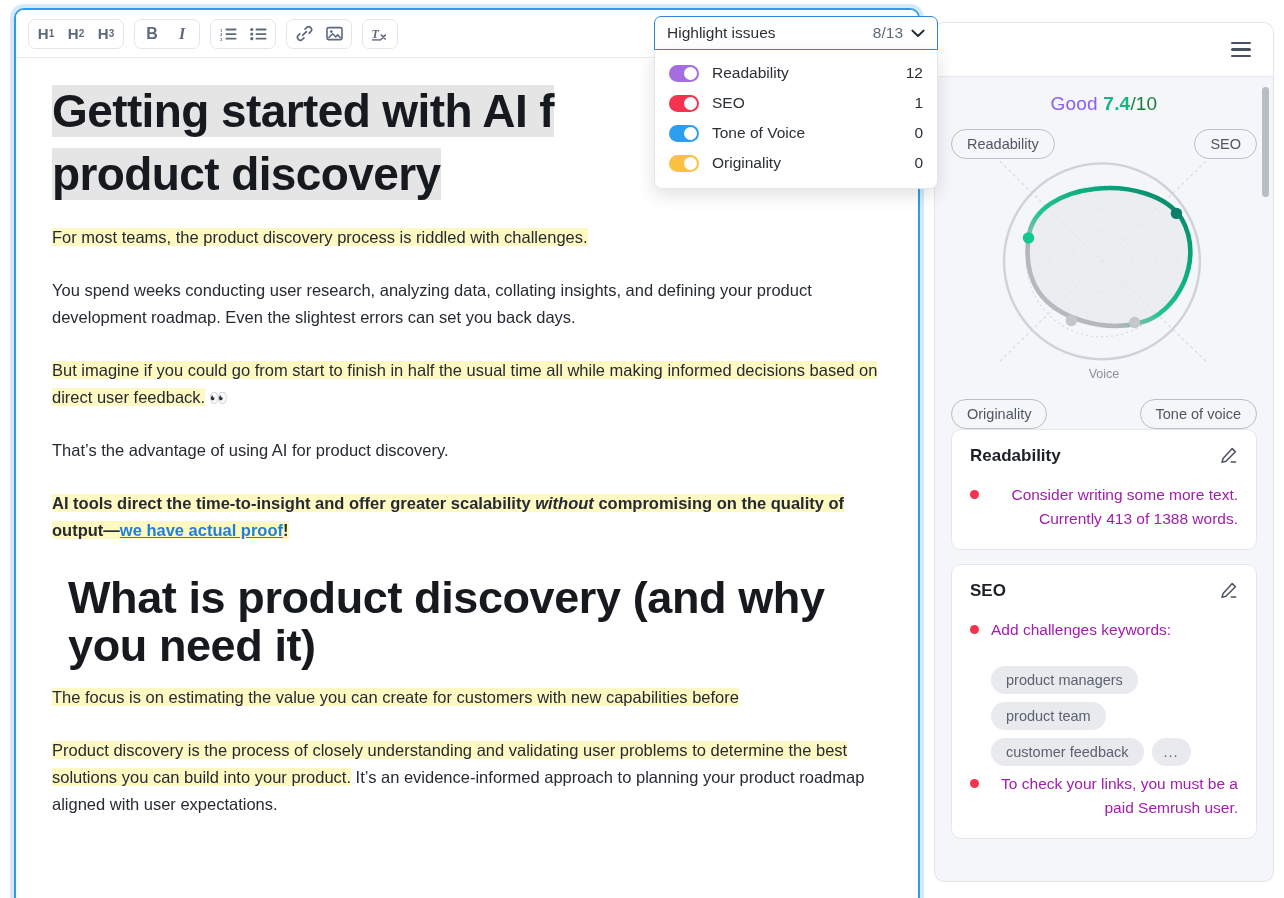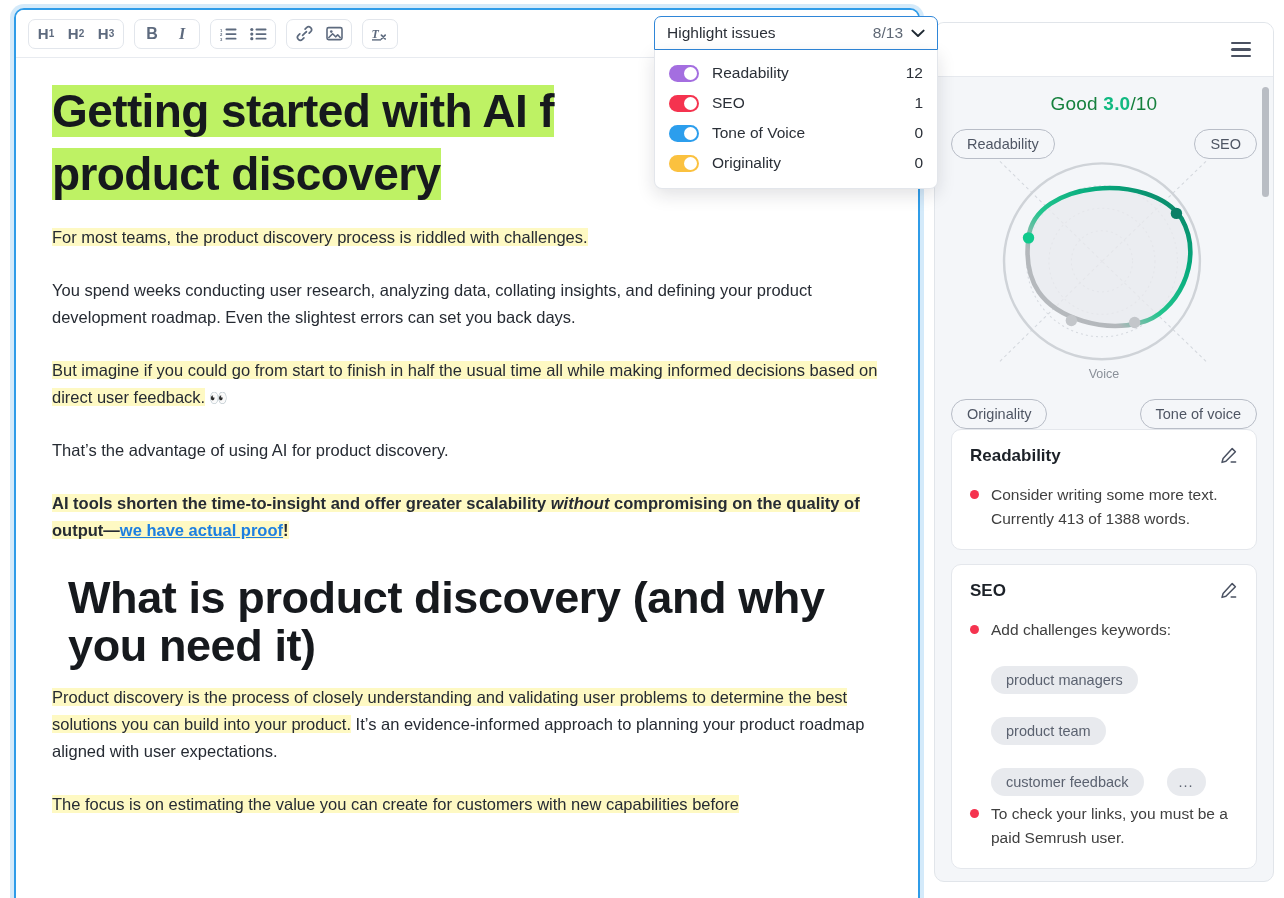--- a/index.html
+++ b/index.html
@@ -73,21 +73,21 @@
   .doc h2 {
     font-size: 45px;
     line-height: 48px;
     font-weight: 800;
     letter-spacing: -.4px;
     color: #16191d;
     margin: 30px 16px 14px;
   }
   .doc p { margin-bottom: 26px; }
   .hl { background: #fef9c3; }
-  .hl-strong { background: #bef264; }
+  .hl-strong { background: #e5e5e5; }
   .lnk { color: #1d7fe0; }
   .emoji { font-size: 15px; }
 
   
   .sidebar {
     position: absolute;
     right: 10px; top: 22px;
     width: 340px; height: 860px;
     background: #f4f6f9;
     border: 1px solid #e1e5ea;
@@ -117,21 +117,21 @@
     width: 7px; height: 110px;
     background: #b9bdc4; border-radius: 4px;
   }
 
   .score {
     text-align: center;
     font-size: 19px;
     margin-bottom: 14px;
     letter-spacing: .2px;
   }
-  .score .good { color: #15803d; }
+  .score .good { color: #8b5cf6; }
   .score .val { color: #11b981; font-weight: 700; }
   .score .out { color: #15803d; }
 
   .radar-block { position: relative; height: 300px; }
   .pill-row { display: flex; justify-content: space-between; position: relative; z-index: 3; }
   .pill {
     border: 1px solid #b8bdc7;
     border-radius: 20px;
     color: #4f5664;
     font-size: 14.5px;
@@ -153,22 +153,22 @@
     border-radius: 10px;
     padding: 16px 18px 18px;
     margin-bottom: 14px;
   }
   .card-head { display: flex; align-items: flex-start; justify-content: space-between; margin-bottom: 14px; }
   .card-title { font-size: 17px; font-weight: 700; color: #1c2128; }
   .pencil { cursor: pointer; color: #4a5161; }
   .issue { display: flex; gap: 12px; margin-bottom: 14px; }
   .issue:last-child { margin-bottom: 0; }
   .dot { flex: 0 0 auto; width: 9px; height: 9px; border-radius: 50%; background: #f5334f; margin-top: 7px; }
-  .issue-txt { font-size: 15.5px; line-height: 24px; color: #404040; }
-  .kw-wrap { display: flex; flex-wrap: wrap; gap: 23px; margin: 24px 0 6px 21px; align-items: center; }
+  .issue-txt { font-size: 15.5px; line-height: 24px; color: #a21caf; text-align: right; }
+  .kw-wrap { display: flex; flex-wrap: wrap; gap: 8px; margin: 24px 0 6px 21px; align-items: center; }
   .kw {
     background: #e8eaee; color: #5b6270;
     border-radius: 16px; padding: 6px 15px;
     font-size: 14.5px; cursor: pointer;
   }
   .kw.more { padding: 6px 12px; letter-spacing: 1px; }
 
   
   .dd-wrap { position: absolute; left: 654px; top: 16px; width: 284px; z-index: 40; }
   .dd-toggle {
@@ -294,28 +294,28 @@
       </h1>
 
       <p><span class="hl">For most teams, the product discovery process is riddled with challenges.</span></p>
 
       <p>You spend weeks conducting user research, analyzing data, collating insights, and defining your product development roadmap. Even the slightest errors can set you back days.</p>
 
       <p><span class="hl">But imagine if you could go from start to finish in half the usual time all while making informed decisions based on direct user feedback.</span> <span class="emoji">👀</span></p>
 
       <p>That’s the advantage of using AI for product discovery.</p>
 
-      <p><strong class="hl"><span>AI tools shorten the time-to-insight and offer greater scalability </span><em>without</em><span> compromising on the quality of output—</span><a class="lnk" href="#">we have actual proof</a><span>!</span></strong></p>
+      <p><strong class="hl"><span>AI tools direct the time-to-insight and offer greater scalability </span><em>without</em><span> compromising on the quality of output—</span><a class="lnk" href="#">we have actual proof</a><span>!</span></strong></p>
 
 
       <h2>What is product discovery (and why you need it)</h2>
 
+      <p><span class="hl">The focus is on estimating the value you can create for customers with new capabilities before</span></p>
+
       <p><span class="hl">Product discovery is the process of closely understanding and validating user problems to determine the best solutions you can build into your product.</span><span> It’s an evidence-informed approach to planning your product roadmap aligned with user expectations.</span></p>
-
-      <p><span class="hl">The focus is on estimating the value you can create for customers with new capabilities before</span></p>
     </div>
   </div>
 
   <div class="dd-wrap">
     <div class="dd-toggle">
       <span>Highlight issues</span>
       <span class="dd-count">8/13</span>
       <span class="chev">
         <svg width="14" height="9" viewBox="0 0 14 9" fill="none">
             <path d="M1.4 1.6 7 7l5.6-5.4" stroke="#1f2933" stroke-width="2" stroke-linecap="round" stroke-linejoin="round"></path>
@@ -353,21 +353,21 @@
           <span></span>
           <span></span>
         </div>
     </div>
 
     <div class="sb-scroll">
       <div class="scrollbar"></div>
 
       <div class="score">
         <span class="good">Good</span>
-        <span class="val">3.0</span><span class="out">/10</span>
+        <span class="val">7.4</span><span class="out">/10</span>
       </div>
 
       <div class="radar-block">
         <div class="pill-row">
           <span class="pill">Readability</span>
           <span class="pill">SEO</span>
         </div>
 
         <svg class="radar-svg" viewBox="0 0 300 230">
           <defs>

